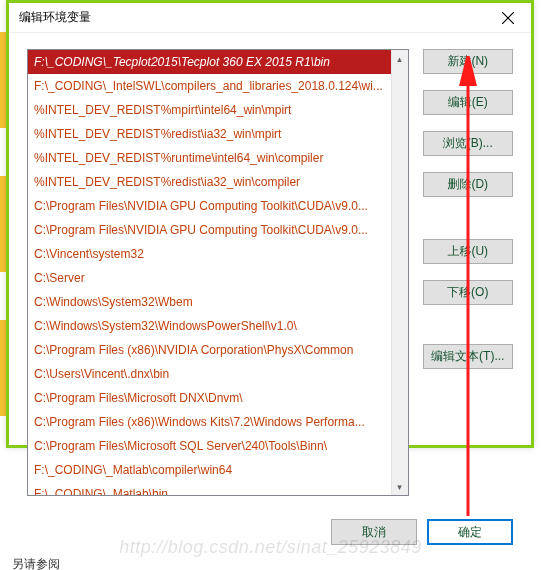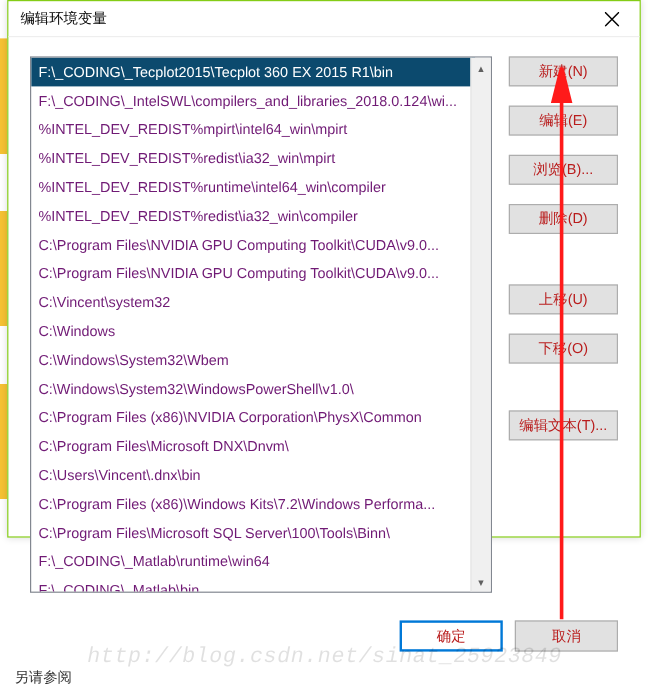--- a/index.html
+++ b/index.html
@@ -1,39 +1,39 @@
 <!DOCTYPE html>
 <html><head>
 <meta charset="utf-8">
 <style>
   * { box-sizing: border-box; margin: 0; padding: 0; font-family: "Microsoft YaHei", "Segoe UI", sans-serif; font-size: 12px; }
   body { background: #fff; width: 541px; height: 570px; position: relative; overflow: hidden; }
-  .dialog { position: absolute; left: 6px; top: 0; width: 528px; height: 448px; border: 1px solid #84cc16; background: #fff; box-shadow: 0 0 6px rgba(0,0,0,0.15); }
+  .dialog { position: absolute; left: 6px; top: 0; width: 528px; height: 448px; border: 3px solid #84cc16; background: #fff; box-shadow: 0 0 6px rgba(0,0,0,0.15); }
   .titlebar { display: flex; align-items: center; justify-content: space-between; height: 30px; padding: 0 0 0 10px; border-bottom: 1px solid #eee; }
   .title { color: #000; }
   .close-btn { width: 46px; height: 30px; display: flex; align-items: center; justify-content: center; cursor: pointer; color: #000; }
   .close-btn svg { width: 12px; height: 12px; }
   .content { padding: 16px 18px 0 18px; display: flex; gap: 14px; }
   .listbox { width: 388px; height: 447px; border: 1px solid #828790; overflow: hidden; position: relative; background: #fff; }
   .list-inner { width: 370px; height: 100%; overflow: hidden; }
-  .list-item { padding: 3px 6px; white-space: nowrap; overflow: hidden; text-overflow: ellipsis; color: #701a75; line-height: 1.5; cursor: default; }
-  .list-item.selected { background: #0c4a6e; color: #fff; }
+  .list-item { padding: 3px 6px; white-space: nowrap; overflow: hidden; text-overflow: ellipsis; color: #c2410c; line-height: 1.5; cursor: default; }
+  .list-item.selected { background: #b91c1c; color: #fff; font-style: italic; }
   .vscroll { position: absolute; right: 0; top: 0; bottom: 0; width: 17px; background: #f0f0f0; border-left: 1px solid #e5e5e5; display: flex; flex-direction: column; }
   .vscroll .arrow { height: 17px; display: flex; align-items: center; justify-content: center; color: #606060; font-size: 9px; }
   .vscroll .track { flex: 1; }
   .buttons { width: 92px; display: flex; flex-direction: column; gap: 3px; }
-  .wbtn { height: 25px; border: 1px solid #adadad; background: #e1e1e1; color: #b91c1c; cursor: pointer; display: flex; align-items: center; justify-content: center; }
+  .wbtn { height: 25px; border: 1px solid #adadad; background: #e1e1e1; color: #14532d; cursor: pointer; display: flex; align-items: center; justify-content: center; }
   .spacer-sm { height: 10px; }
   .spacer-md { height: 33px; }
   .spacer-lg { height: 36px; }
   .footer { position: absolute; right: 18px; top: 516px; display: flex; gap: 10px; }
   .footer .wbtn { width: 86px; height: 26px; }
   .footer .wbtn.primary { background: #fff; border: 2px solid #0078d7; }
   .arrow-overlay { position: absolute; pointer-events: none; z-index: 50; }
-  .watermark { position: absolute; bottom: 12px; left: 0; right: 0; text-align: center; color: rgba(0,0,0,0.12); font-family: Liberation Mono, monospace; font-size: 18px; font-style: italic; letter-spacing: 0.5px; pointer-events: none; }
+  .watermark { position: absolute; bottom: 12px; left: 0; right: 0; text-align: center; color: rgba(0,0,0,0.12); font-family: Liberation Sans, sans-serif; font-size: 18px; font-style: italic; letter-spacing: 0.5px; pointer-events: none; }
   .left-strip { position: absolute; left: 0; top: 32px; width: 6px; height: 480px; background: linear-gradient(to bottom, #f6c233 0%, #f6c233 20%, #fff 20%, #fff 30%, #f6c233 30%, #f6c233 50%, #fff 50%, #fff 60%, #f6c233 60%, #f6c233 80%, #fff 80%, #fff 100%); }
   .bottom-text { position: absolute; left: 12px; bottom: -3px; font-size: 12px; color: #333; }
 </style>
 </head>
 <body>
 
 <div class="left-strip"></div>
 
 <div class="dialog">
   <div class="titlebar">
@@ -51,29 +51,29 @@
       <div class="list-inner" id="listInner">
           <div class="list-item selected">F:\_CODING\_Tecplot2015\Tecplot 360 EX 2015 R1\bin</div>
           <div class="list-item">F:\_CODING\_IntelSWL\compilers_and_libraries_2018.0.124\wi...</div>
           <div class="list-item">%INTEL_DEV_REDIST%mpirt\intel64_win\mpirt</div>
           <div class="list-item">%INTEL_DEV_REDIST%redist\ia32_win\mpirt</div>
           <div class="list-item">%INTEL_DEV_REDIST%runtime\intel64_win\compiler</div>
           <div class="list-item">%INTEL_DEV_REDIST%redist\ia32_win\compiler</div>
           <div class="list-item">C:\Program Files\NVIDIA GPU Computing Toolkit\CUDA\v9.0...</div>
           <div class="list-item">C:\Program Files\NVIDIA GPU Computing Toolkit\CUDA\v9.0...</div>
           <div class="list-item">C:\Vincent\system32</div>
-          <div class="list-item">C:\Windows</div>
+          <div class="list-item">C:\Server</div>
           <div class="list-item">C:\Windows\System32\Wbem</div>
           <div class="list-item">C:\Windows\System32\WindowsPowerShell\v1.0\</div>
           <div class="list-item">C:\Program Files (x86)\NVIDIA Corporation\PhysX\Common</div>
+          <div class="list-item">C:\Users\Vincent\.dnx\bin</div>
           <div class="list-item">C:\Program Files\Microsoft DNX\Dnvm\</div>
-          <div class="list-item">C:\Users\Vincent\.dnx\bin</div>
           <div class="list-item">C:\Program Files (x86)\Windows Kits\7.2\Windows Performa...</div>
-          <div class="list-item">C:\Program Files\Microsoft SQL Server\100\Tools\Binn\</div>
-          <div class="list-item">F:\_CODING\_Matlab\runtime\win64</div>
+          <div class="list-item">C:\Program Files\Microsoft SQL Server\240\Tools\Binn\</div>
+          <div class="list-item">F:\_CODING\_Matlab\compiler\win64</div>
           <div class="list-item">F:\_CODING\_Matlab\bin</div>
         </div>
       <div class="vscroll">
         <div class="arrow">▴</div>
         <div class="track"></div>
         <div class="arrow">▾</div>
       </div>
     </div>
 
     <div class="buttons">
@@ -87,22 +87,22 @@
       <div class="spacer-lg"></div>
       <button class="wbtn">上移(U)</button>
       <div class="spacer-sm"></div>
       <button class="wbtn">下移(O)</button>
       <div class="spacer-md"></div>
       <button class="wbtn">编辑文本(T)...</button>
     </div>
   </div>
 
   <div class="footer">
+    <button class="wbtn">取消</button>
     <button class="wbtn primary">确定</button>
-    <button class="wbtn">取消</button>
   </div>
 </div>
 
 <svg class="arrow-overlay" style="left:448px; top:56px; width:40px; height:470px;">
   <defs>
     <marker id="ah" markerWidth="12" markerHeight="12" refX="6" refY="3" orient="auto">
       <path d="M0,0 L12,3 L0,6 Z" fill="#ff1a1a"></path>
     </marker>
   </defs>
   <line x1="20" y1="460" x2="20" y2="12" stroke="#ff1a1a" stroke-width="3" marker-end="url(#ah)"></line>

